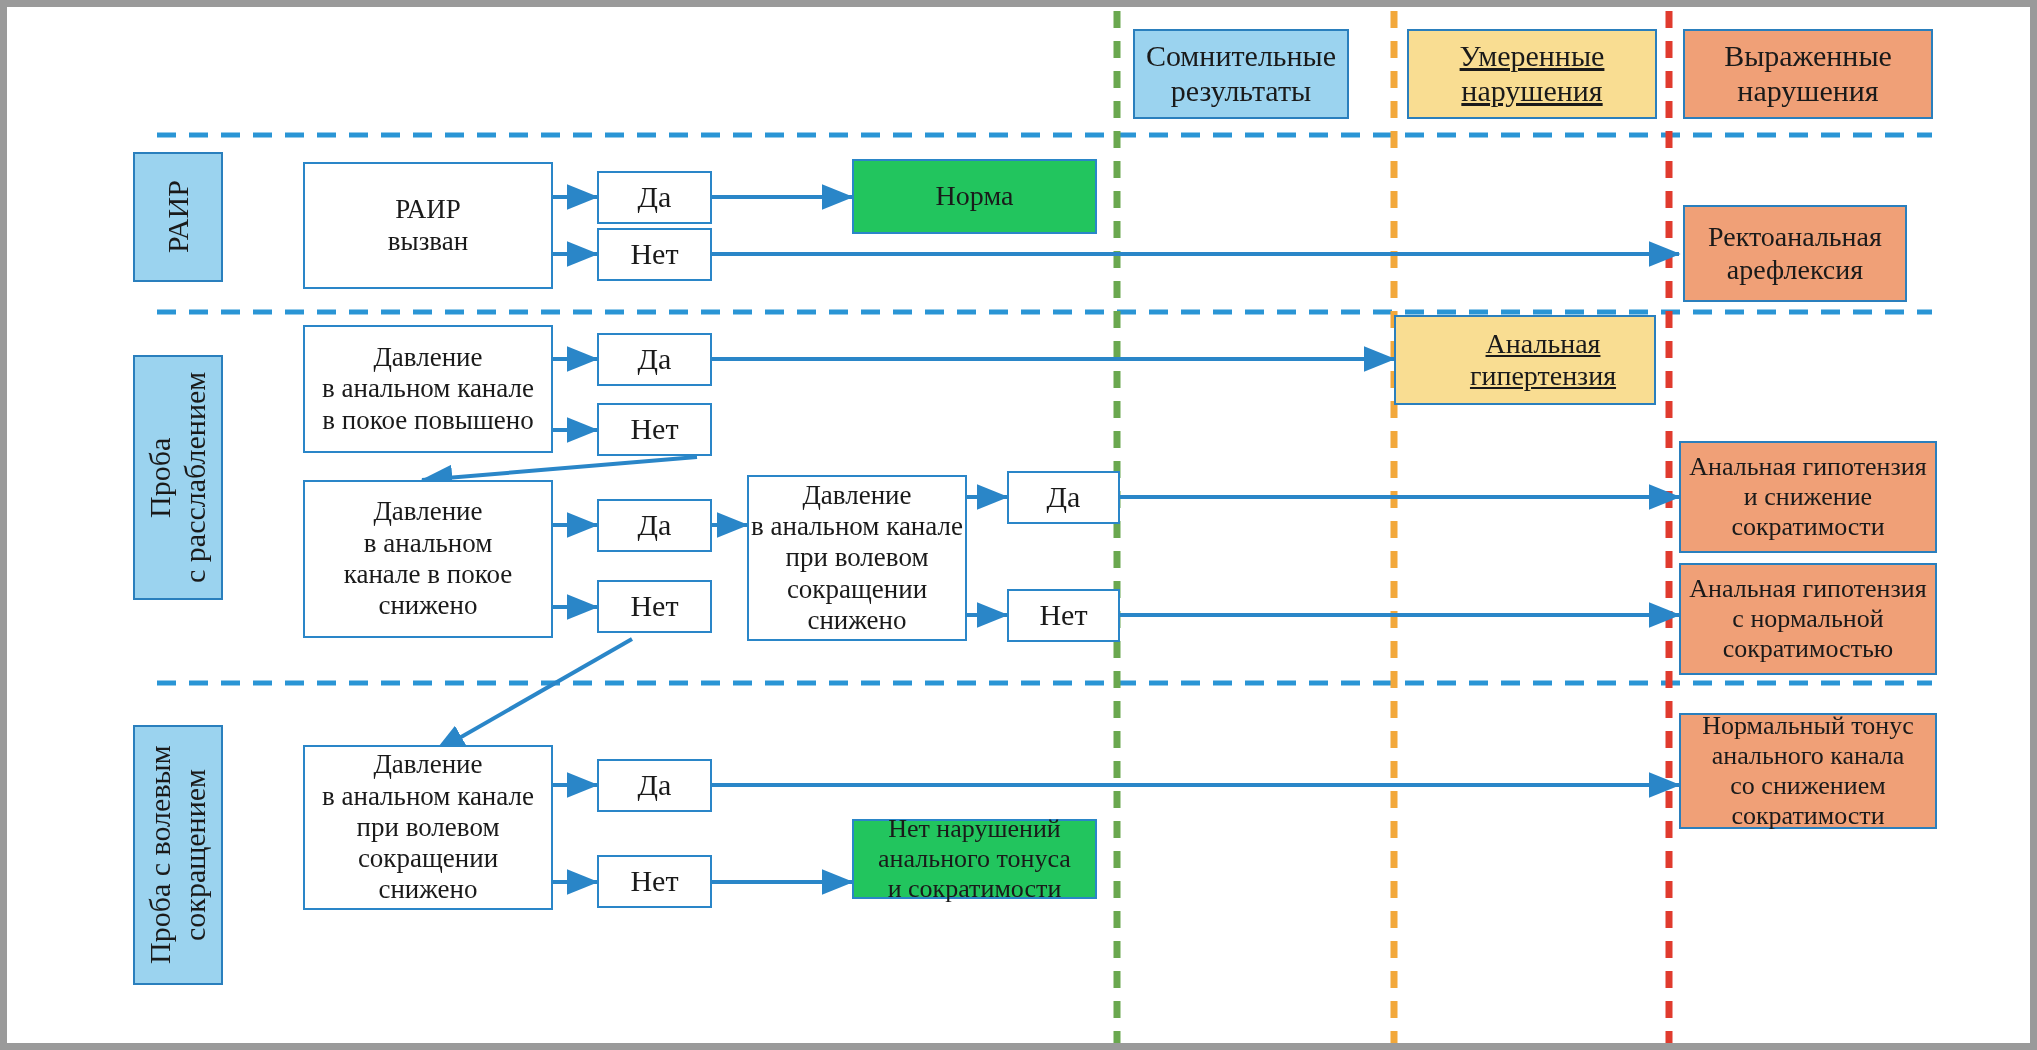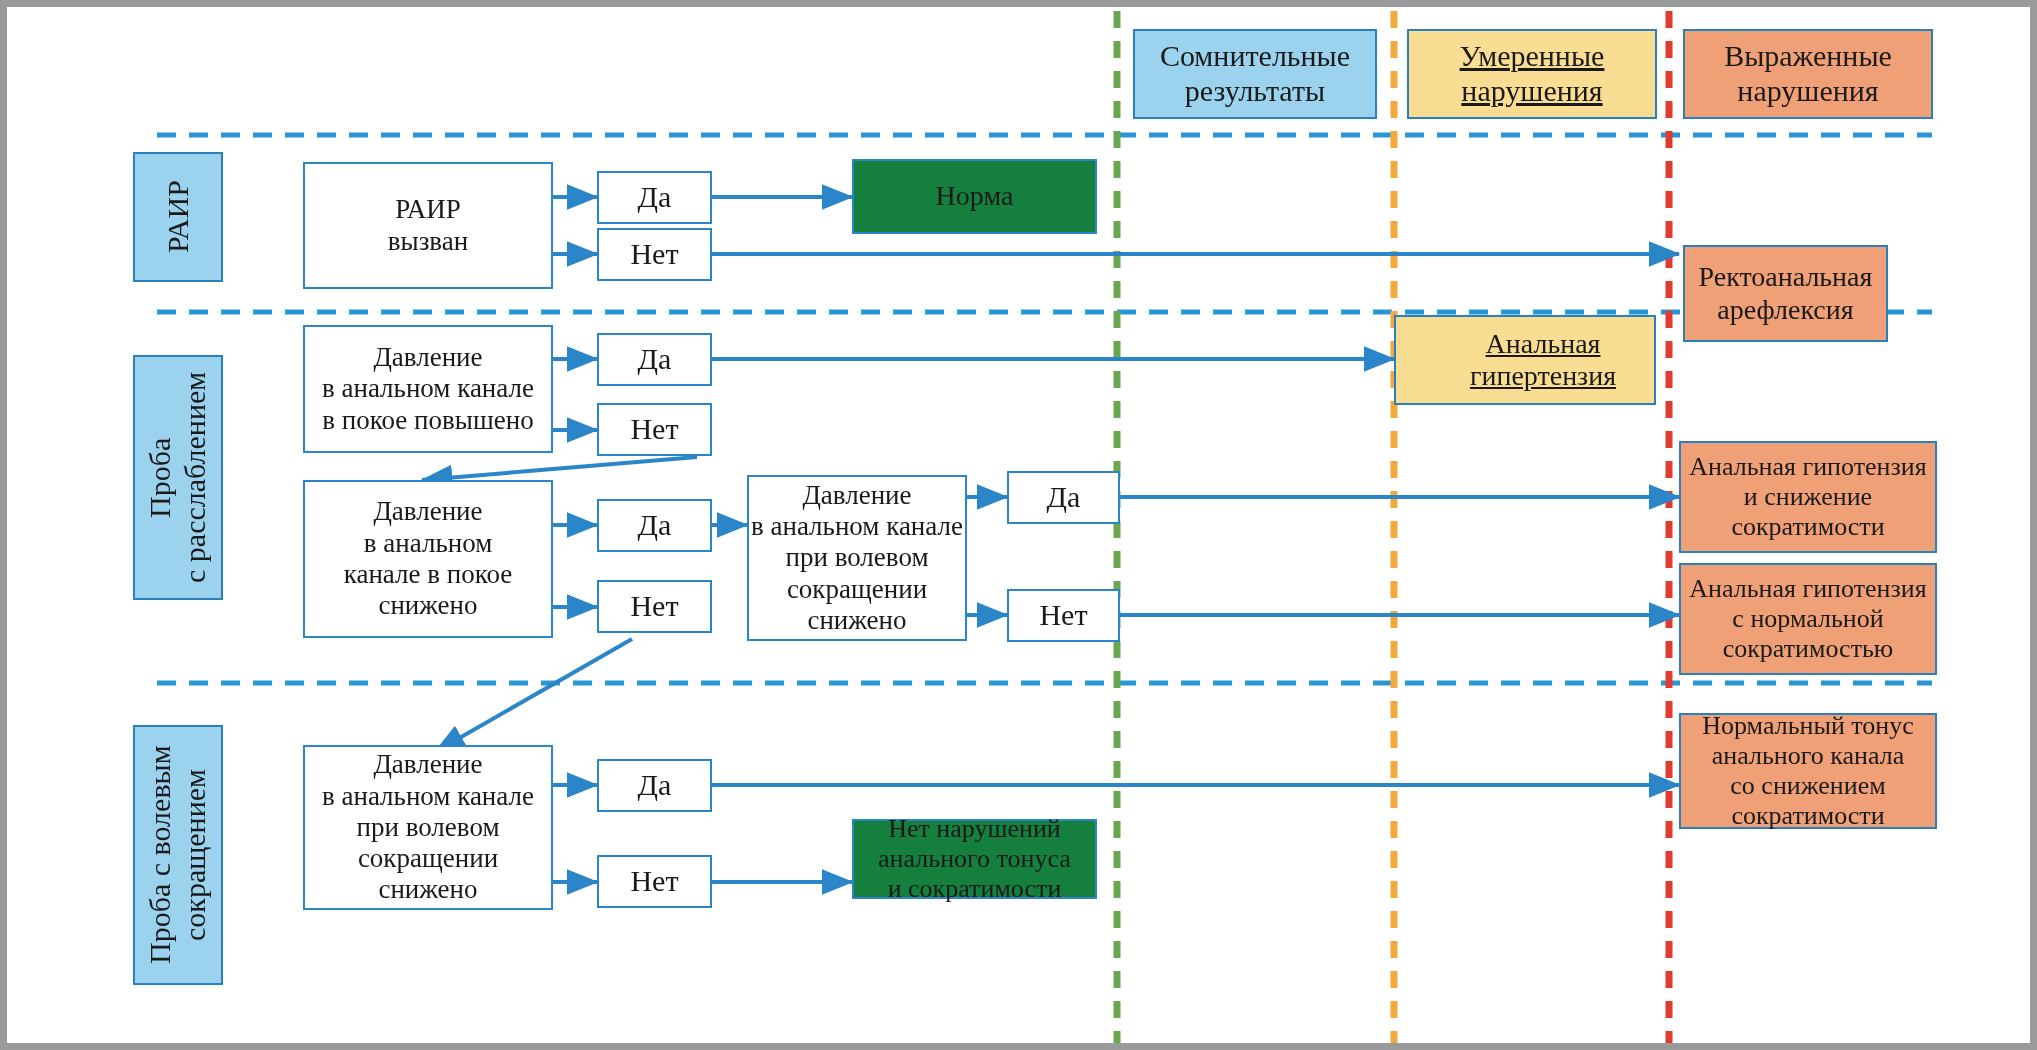--- a/index.html
+++ b/index.html
@@ -19,21 +19,21 @@
     position:absolute;
     box-sizing:border-box;
     display:flex;align-items:center;justify-content:center;
     text-align:center;
     color:#1a1a1a;
     line-height:1.16;
     white-space:pre-line;
   }
   .b-plain{background:#ffffff;border:2.5px solid #2a86c8;}
   .b-blue{background:#9bd3ef;border:2.5px solid #2a7fbd;}
-  .b-green{background:#15803d;border:2.5px solid #2a86c8;}
+  .b-green{background:#22c55e;border:2.5px solid #2a86c8;}
   .b-yellow{background:#f9dd92;border:2.5px solid #2a7fbd;text-decoration:underline;}
   .b-orange{background:#f0a077;border:2.5px solid #2a7fbd;text-align:center;}
 
   .vert{writing-mode:vertical-rl;transform:rotate(180deg);}
 
   .fs-hdr{font-size:30px;}
   .fs-side{font-size:30px;}
   .fs-q{font-size:27px;}
   .fs-yn{font-size:30px;}
   .fs-out{font-size:28px;}
@@ -86,39 +86,39 @@
         <path d="M704,875 L845,875"></path>
 
         <path d="M704,247 L1672,247"></path>
         <path d="M704,352 L1387,352"></path>
         <path d="M1113,490 L1672,490"></path>
         <path d="M1113,608 L1672,608"></path>
         <path d="M704,778 L1672,778"></path>
       </g>
     </svg>
 
-    <div class="box b-blue fs-hdr" style="left:1126px;top:22px;width:244px;height:90px;">Сомнительные
+    <div class="box b-blue fs-hdr" style="left:1126px;top:22px;width:216px;height:90px;">Сомнительные
 результаты</div>
     <div class="box b-yellow fs-hdr" style="left:1400px;top:22px;width:250px;height:90px;">Умеренные
 нарушения</div>
     <div class="box b-orange fs-hdr" style="left:1676px;top:22px;width:250px;height:90px;">Выраженные
 нарушения</div>
 
     <div class="box b-blue fs-side vert" style="left:126px;top:145px;width:90px;height:130px;">РАИР</div>
     <div class="box b-blue fs-side vert" style="left:126px;top:348px;width:90px;height:245px;">Проба
 с расслаблением</div>
     <div class="box b-blue fs-side vert" style="left:126px;top:718px;width:90px;height:260px;">Проба с волевым
 сокращением</div>
 
     <div class="box b-plain fs-q" style="left:296px;top:155px;width:250px;height:127px;">РАИР
 вызван</div>
     <div class="box b-plain fs-yn" style="left:590px;top:164px;width:115px;height:53px;">Да</div>
     <div class="box b-plain fs-yn" style="left:590px;top:221px;width:115px;height:53px;">Нет</div>
     <div class="box b-green fs-out" style="left:845px;top:152px;width:245px;height:75px;">Норма</div>
-    <div class="box b-orange fs-out" style="left:1676px;top:198px;width:205px;height:97px;margin-top:40px;">Ректоанальная
+    <div class="box b-orange fs-out" style="left:1676px;top:198px;width:224px;height:97px;">Ректоанальная
 арефлексия</div>
 
     <div class="box b-plain fs-q" style="left:296px;top:318px;width:250px;height:128px;">Давление
 в анальном канале
 в покое повышено</div>
     <div class="box b-plain fs-yn" style="left:590px;top:326px;width:115px;height:53px;">Да</div>
     <div class="box b-plain fs-yn" style="left:590px;top:396px;width:115px;height:53px;">Нет</div>
     <div class="box b-yellow fs-out" style="left:1387px;top:308px;width:262px;height:90px;padding-left:36px;">Анальная
 гипертензия</div>
 

